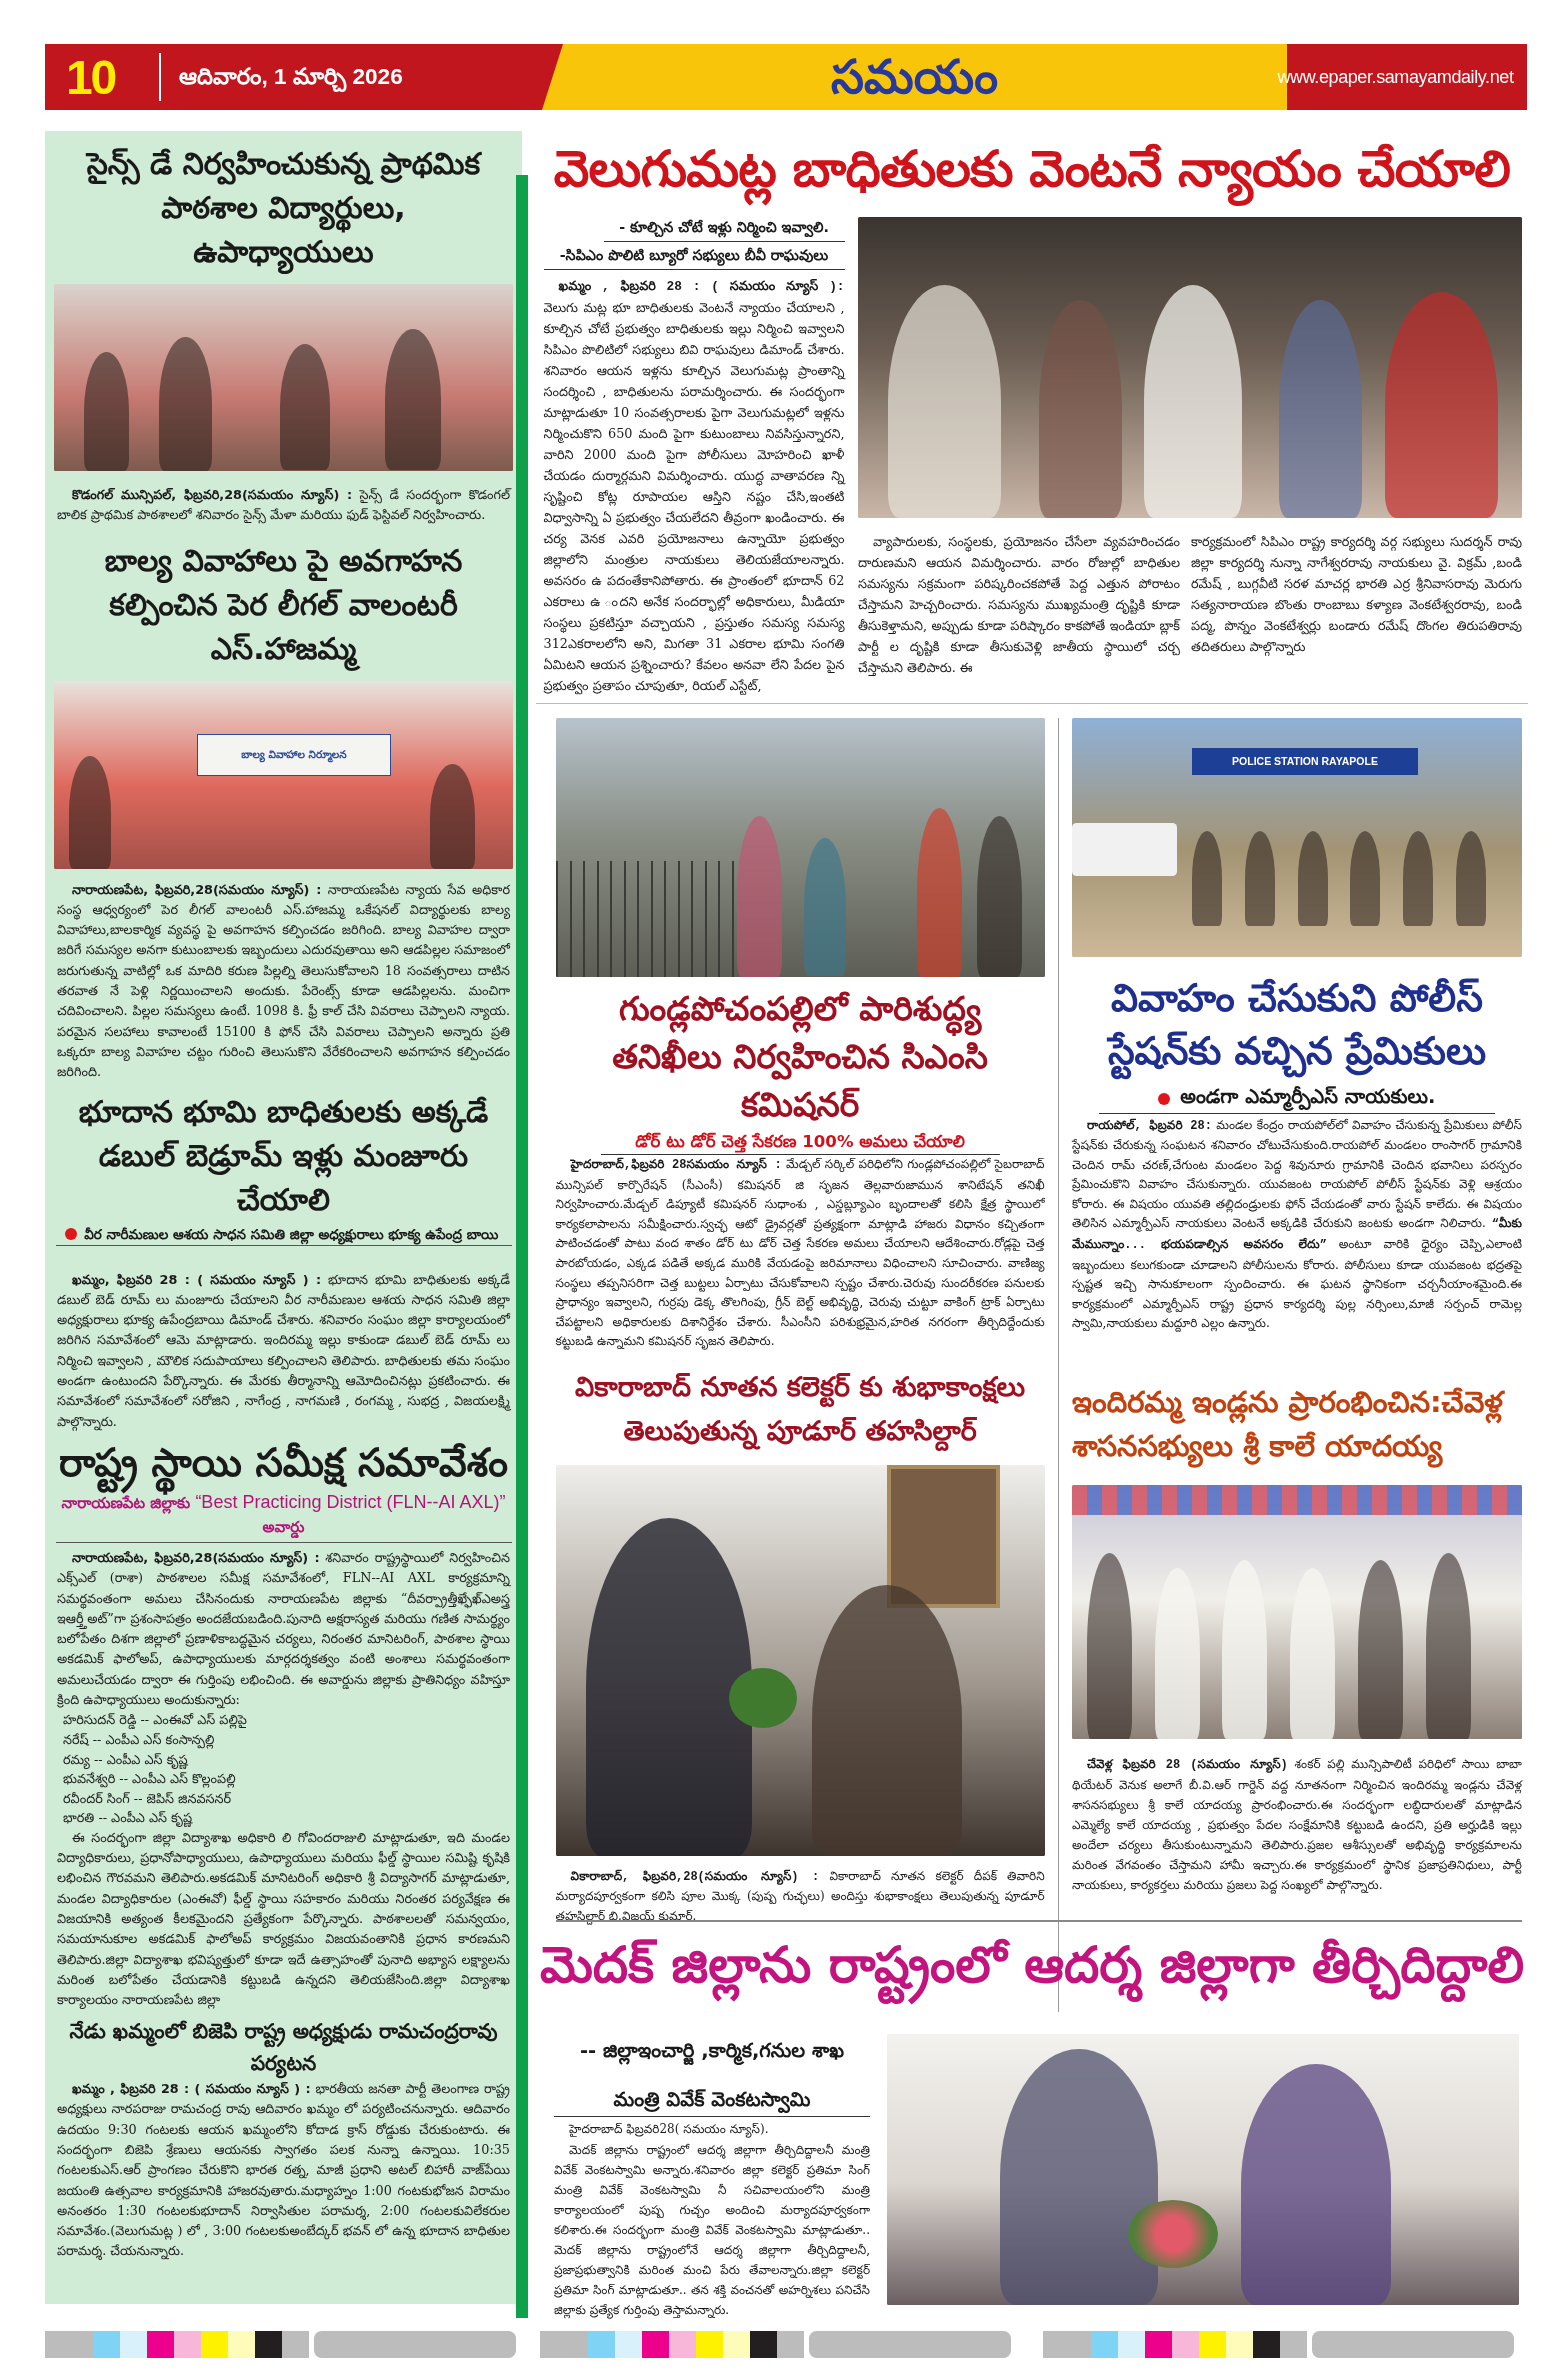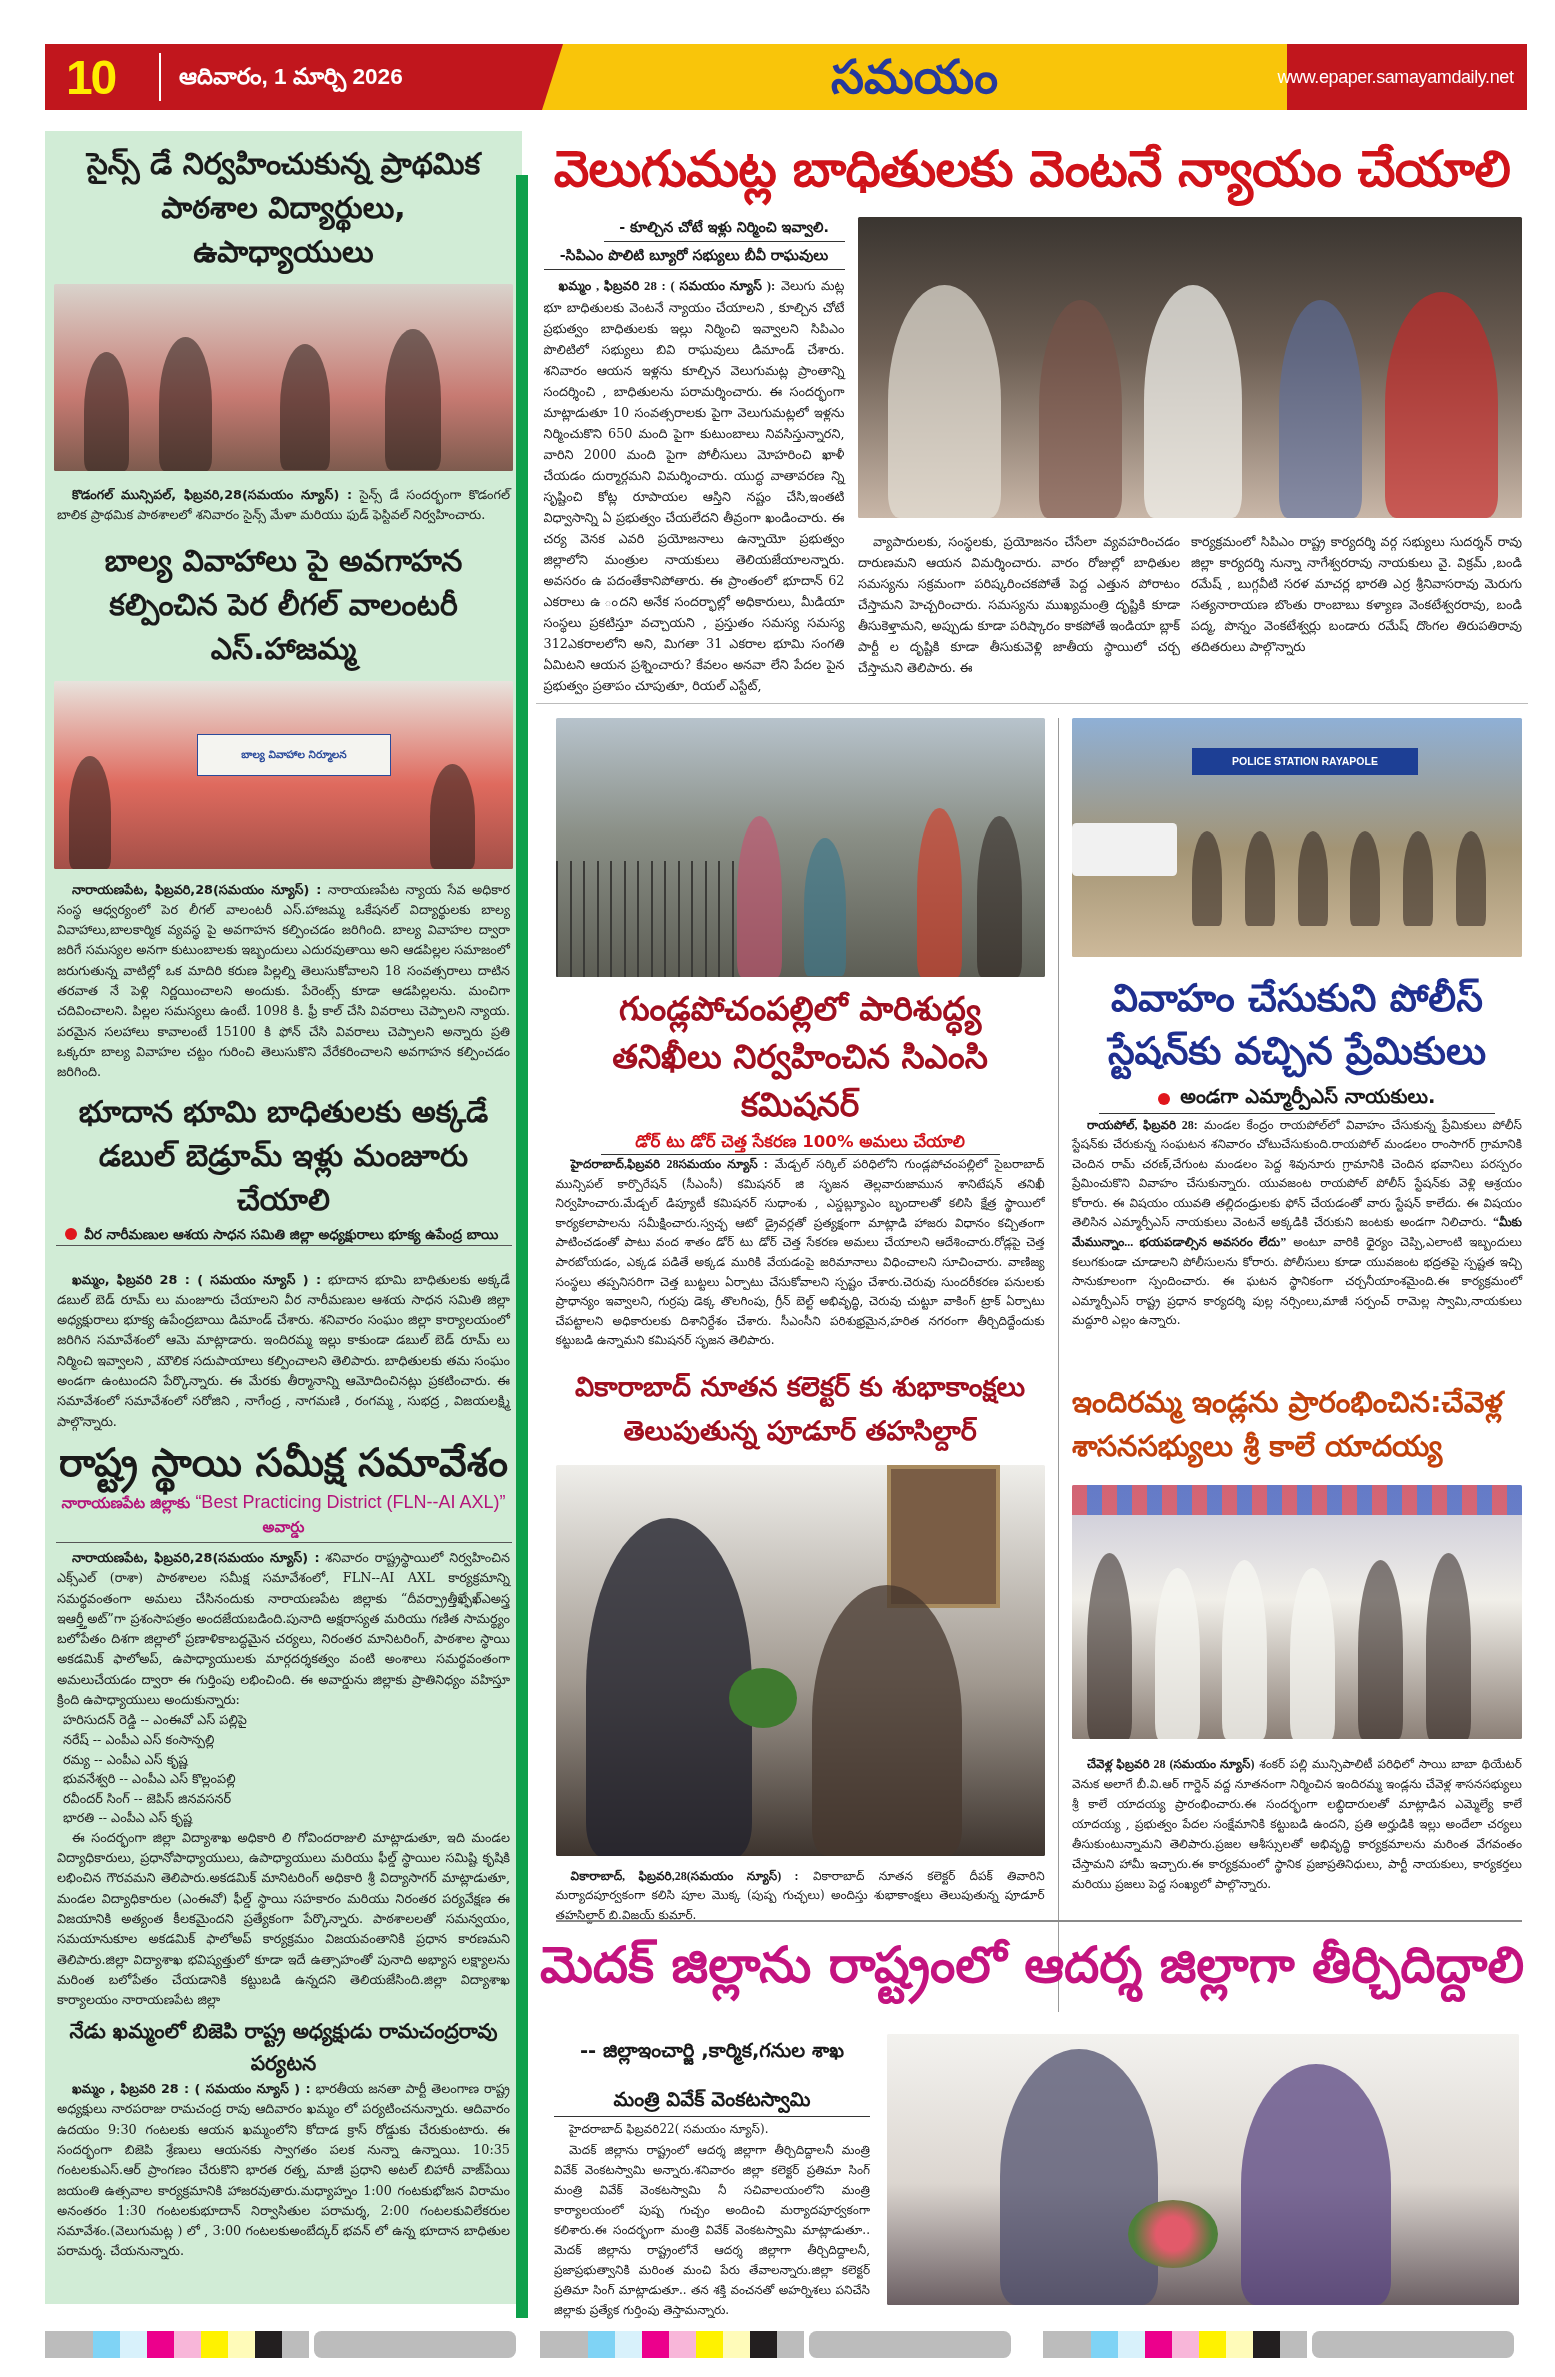--- a/index.html
+++ b/index.html
@@ -31,21 +31,21 @@
 
   
   .green-bar { position: absolute; left: 516px; top: 175px; width: 12px; height: 2143px; background: #0ea04b; }
 
   
   .main { position: absolute; left: 536px; top: 131px; width: 992px; height: 2182px; }
   .headline-red { font: bold 50px/72px "DejaVu Sans", sans-serif; color: #d0131a; text-align: center; letter-spacing: -0.8px; }
   .kicker { font: bold 14.3px/27px "DejaVu Sans", sans-serif; color: #1a1a1a; text-align: center; border-bottom: 1.5px solid #333; }
   .kicker .dash { color: #e0161c; }
   .col-text { font: 12.8px/21px "DejaVu Serif", serif; text-align: justify; }
-  .col-text b { font-family: Liberation Serif, serif; font-weight: bold; }
+  .col-text b { font-family: Liberation Mono, monospace; font-weight: bold; }
   .indent { text-indent: 15px; }
   .divider-v { position: absolute; width: 0.8px; background: #999; }
   .divider-h { position: absolute; height: 1.5px; background: #888; }
 
   .hl-maroon { font: bold 33px/48px "DejaVu Sans", sans-serif; color: #a01020; text-align: center; }
   .hl-maroon-sub { font: bold 16.6px/25.6px "DejaVu Sans", sans-serif; color: #d0131a; text-align: center; }
   .hl-navy { font: bold 38px/53px "DejaVu Sans", sans-serif; color: #1f2f8f; text-align: center; }
   .hl-navy-sm { font: bold 29px/44px "DejaVu Sans", sans-serif; color: #c2410c; text-align: left; }
   .hl-magenta { font: bold 50px/72px "DejaVu Sans", sans-serif; color: #c3137f; text-align: center; }
   .sub-magenta { font: bold 19.6px/33px "DejaVu Sans", sans-serif; color: #1a1a1a; text-align: center; }
@@ -254,21 +254,21 @@
     </p>
   </div>
 
   <div class="divider-h" style="left:19.6px;top:1789px;width:966px;"></div>
 
   <div style="position:absolute;left:0;top:1798px;width:992px;height:384px;">
     <div class="hl-magenta" style="position:absolute;left:0;top:0;width:992px;">మెదక్ జిల్లాను రాష్ట్రంలో ఆదర్శ జిల్లాగా తీర్చిదిద్దాలి</div>
     <div style="position:absolute;left:18px;top:105px;width:316px;">
       <div class="sub-magenta"><span>-- జిల్లాఇంచార్జి ,కార్మిక,గనుల శాఖ</span></div>
       <div class="sub-magenta" style="border-bottom:1.5px solid #333;margin:16px 0 3px;">మంత్రి వివేక్ వెంకటస్వామి</div>
-      <p class="col-text indent" style="font-size:12px;line-height:19.6px;">హైదరాబాద్ ఫిబ్రవరి22( సమయం న్యూస్).</p>
+      <p class="col-text indent" style="font-size:12px;line-height:19.6px;">హైదరాబాద్ ఫిబ్రవరి28( సమయం న్యూస్).</p>
       <p class="col-text indent" style="font-size:12px;line-height:20px;">మెదక్ జిల్లాను రాష్ట్రంలో ఆదర్శ జిల్లాగా తీర్చిదిద్దాలనీ మంత్రి వివేక్ వెంకటస్వామి అన్నారు.శనివారం జిల్లా కలెక్టర్ ప్రతిమా సింగ్ మంత్రి వివేక్ వెంకటస్వామి నీ సచివాలయంలోని మంత్రి కార్యాలయంలో పుష్ప గుచ్చం అందించి మర్యాదపూర్వకంగా కలిశారు.ఈ సందర్భంగా మంత్రి వివేక్ వెంకటస్వామి మాట్లాడుతూ.. మెదక్ జిల్లాను రాష్ట్రంలోనే ఆదర్శ జిల్లాగా తీర్చిదిద్దాలనీ, ప్రజాప్రభుత్వానికి మరింత మంచి పేరు తేవాలన్నారు.జిల్లా కలెక్టర్ ప్రతిమా సింగ్ మాట్లాడుతూ.. తన శక్తి వంచనతో అహర్నిశలు పనిచేసి జిల్లాకు ప్రత్యేక గుర్తింపు తెస్తామన్నారు.</p>
     </div>
     <div class="photo ph-meet" style="position:absolute;left:351px;top:105px;width:632px;height:271px;">
       <div class="person" style="left:113px;top:15px;width:158px;height:256px;background:rgba(80,80,110,0.75);"></div>
       <div class="person" style="left:354px;top:30px;width:150px;height:241px;background:rgba(90,70,130,0.75);"></div>
       <div style="position:absolute;left:241px;top:166px;width:90px;height:68px;border-radius:50%;background:radial-gradient(circle,#e25a6a 30%,#4f7f3a 70%);"></div>
     </div>
   </div>
 </div>
 

